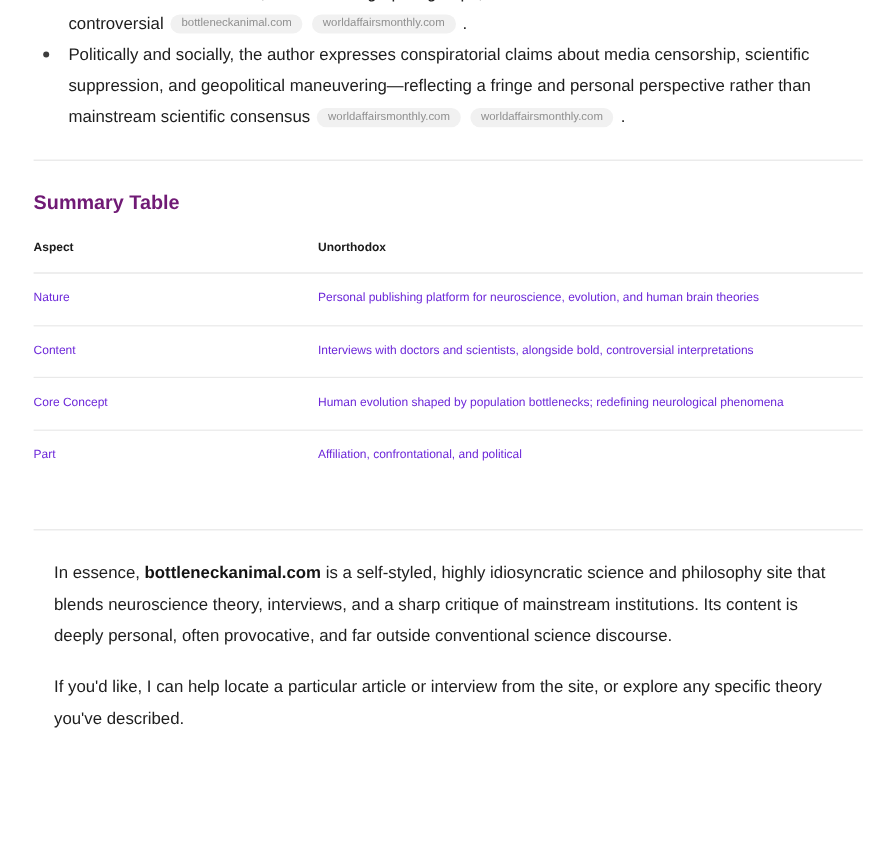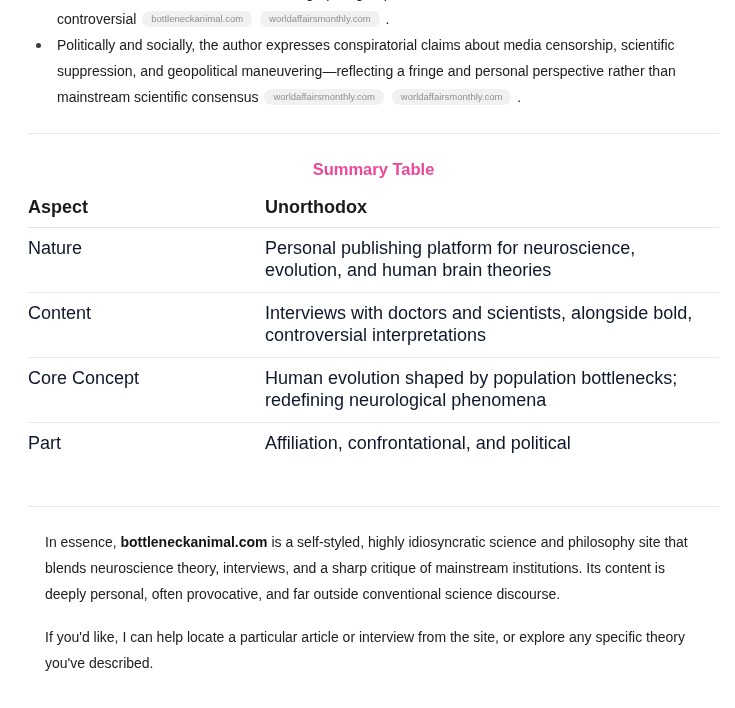--- a/index.html
+++ b/index.html
@@ -59,45 +59,44 @@
     border-top: 1px solid #e6e6e6;
     margin: 0;
   }
   .rule-1 { margin-top: 23px; }
   .rule-2 { margin-top: 40px; }
 
   
   .section-heading {
     font-size: 16.5px;
     font-weight: 700;
-    color: #ec4899;
+    color: #701a75;
     margin: 25px 0 13px;
     line-height: 20px;
-    text-align: center;
   }
   table.summary {
     width: 100%;
     border-collapse: collapse;
-    font-size: 18px;
+    font-size: 10px;
   }
   table.summary th {
     text-align: left;
     font-weight: 700;
     color: #1b1b1b;
     padding: 6px 0 11px;
     border-bottom: 1px solid #e3e3e3;
     line-height: 18px;
   }
   table.summary col.aspect-col { width: 237px; }
   table.summary td {
     vertical-align: top;
     padding: 10px 24px 11px 0;
     border-bottom: 1px solid #e9e9e9;
     line-height: 21.5px;
-    color: #0f172a;
+    color: #6d28d9;
   }
   table.summary td.aspect { padding-right: 8px; }
   table.summary tr:last-child td { border-bottom: none; }
 
   
   .paragraph {
     font-size: 14px;
     line-height: 26px;
     margin: 17px;
   }

